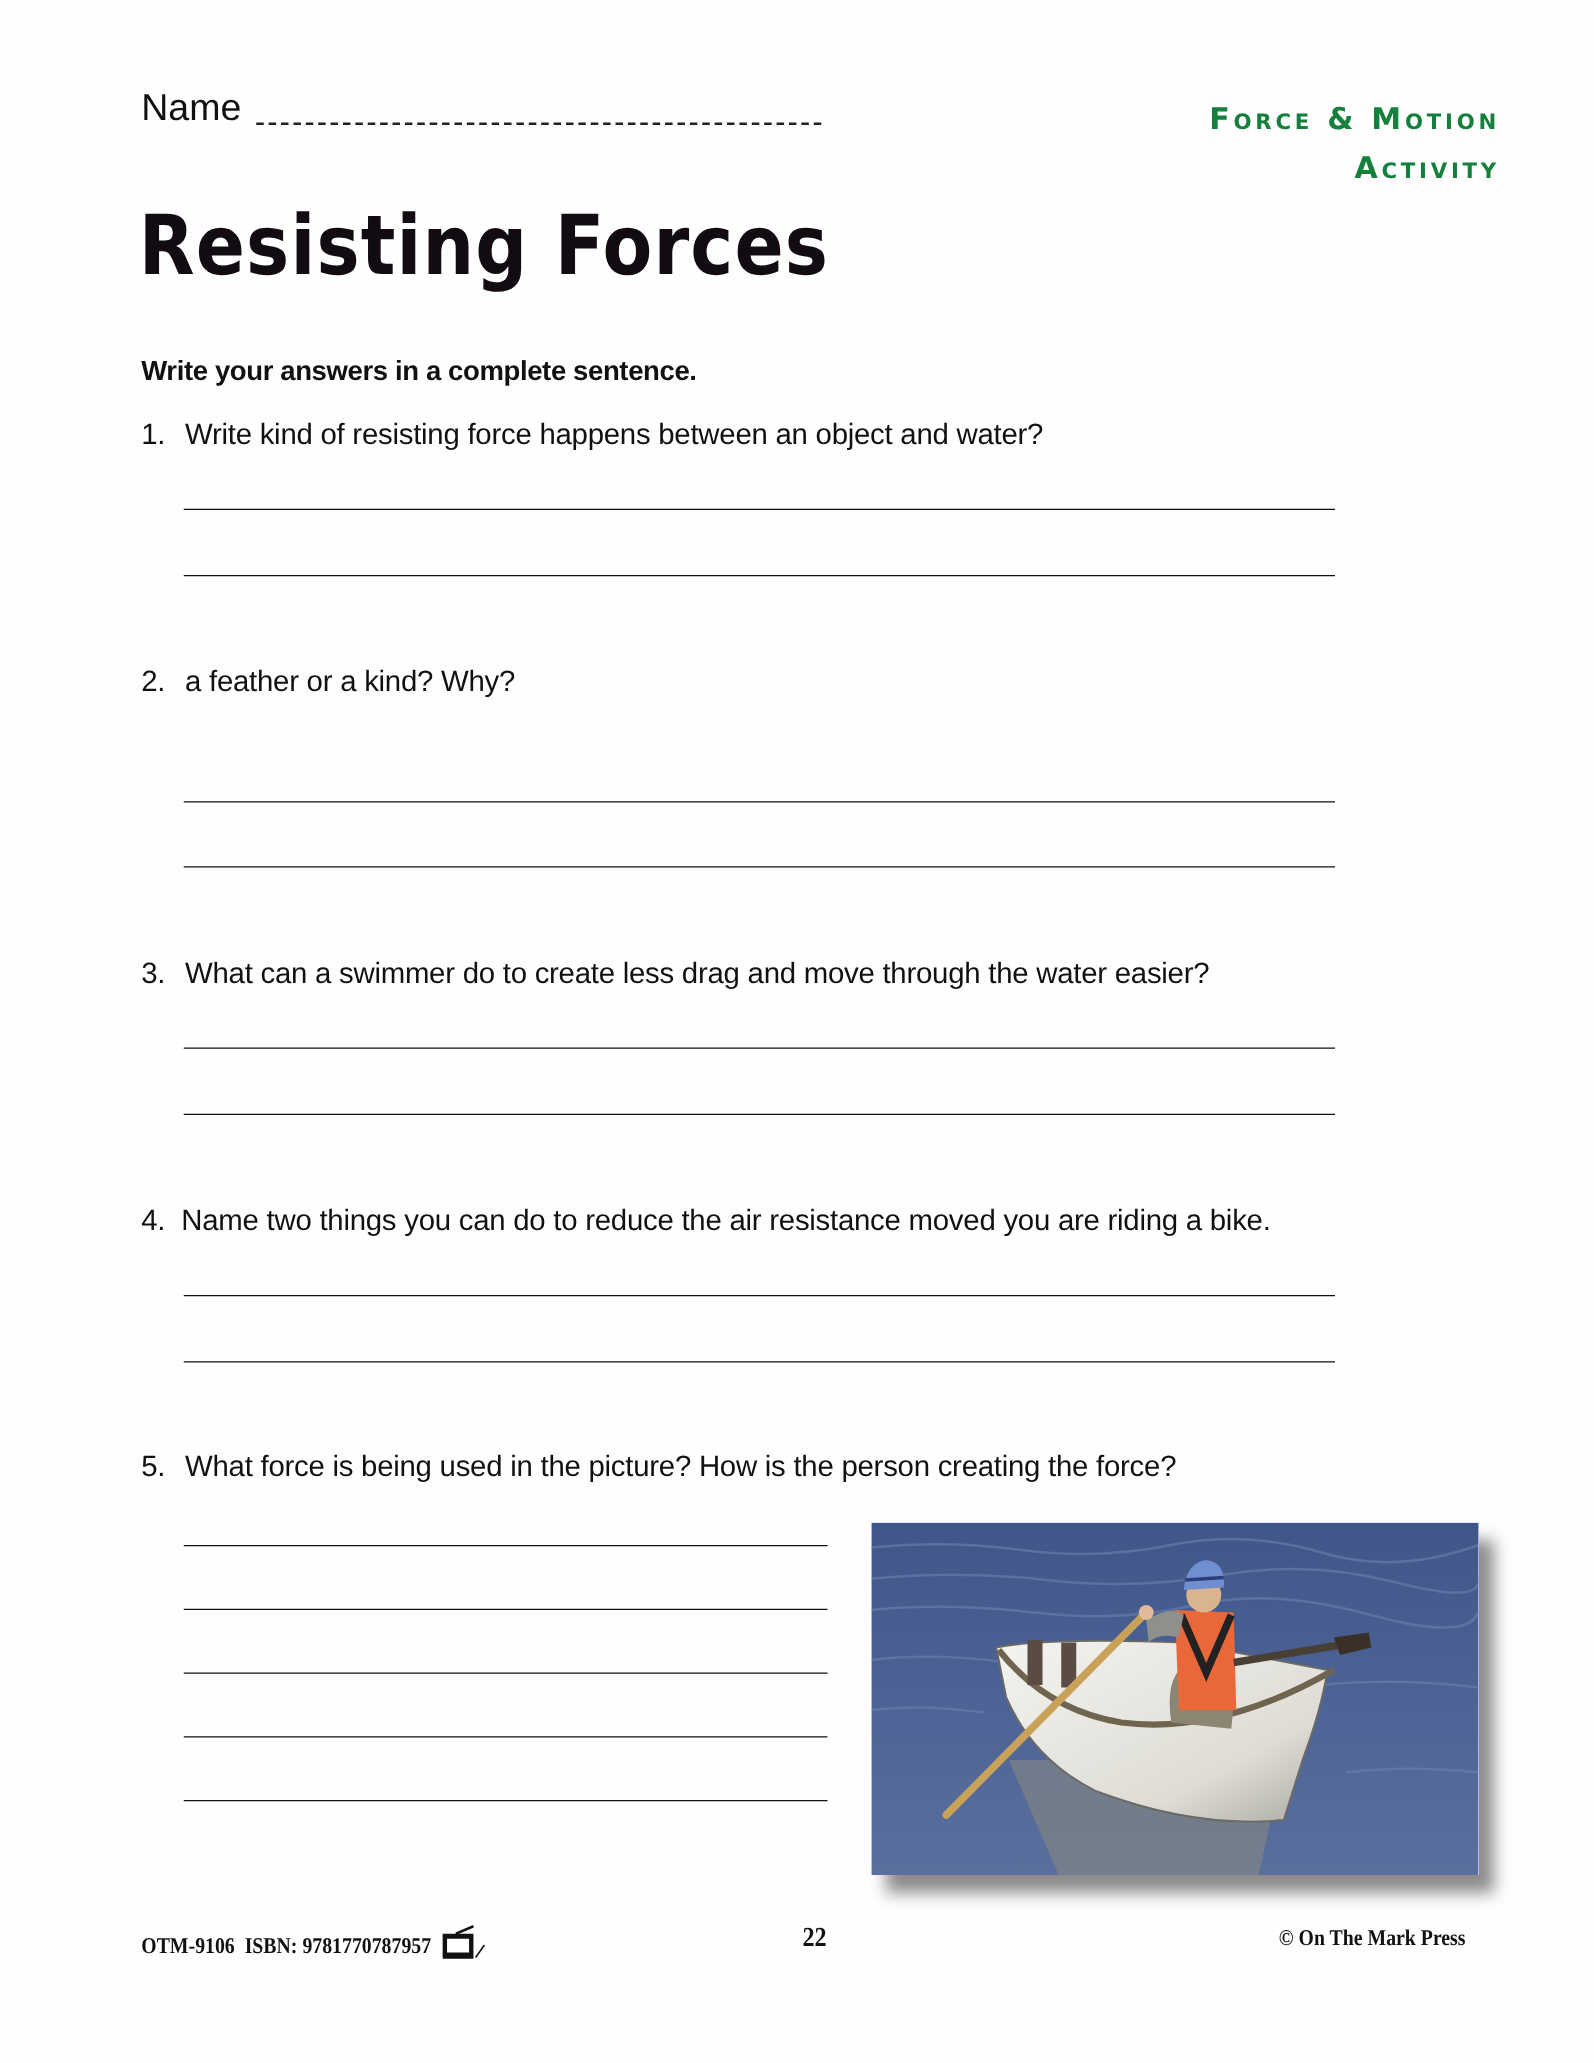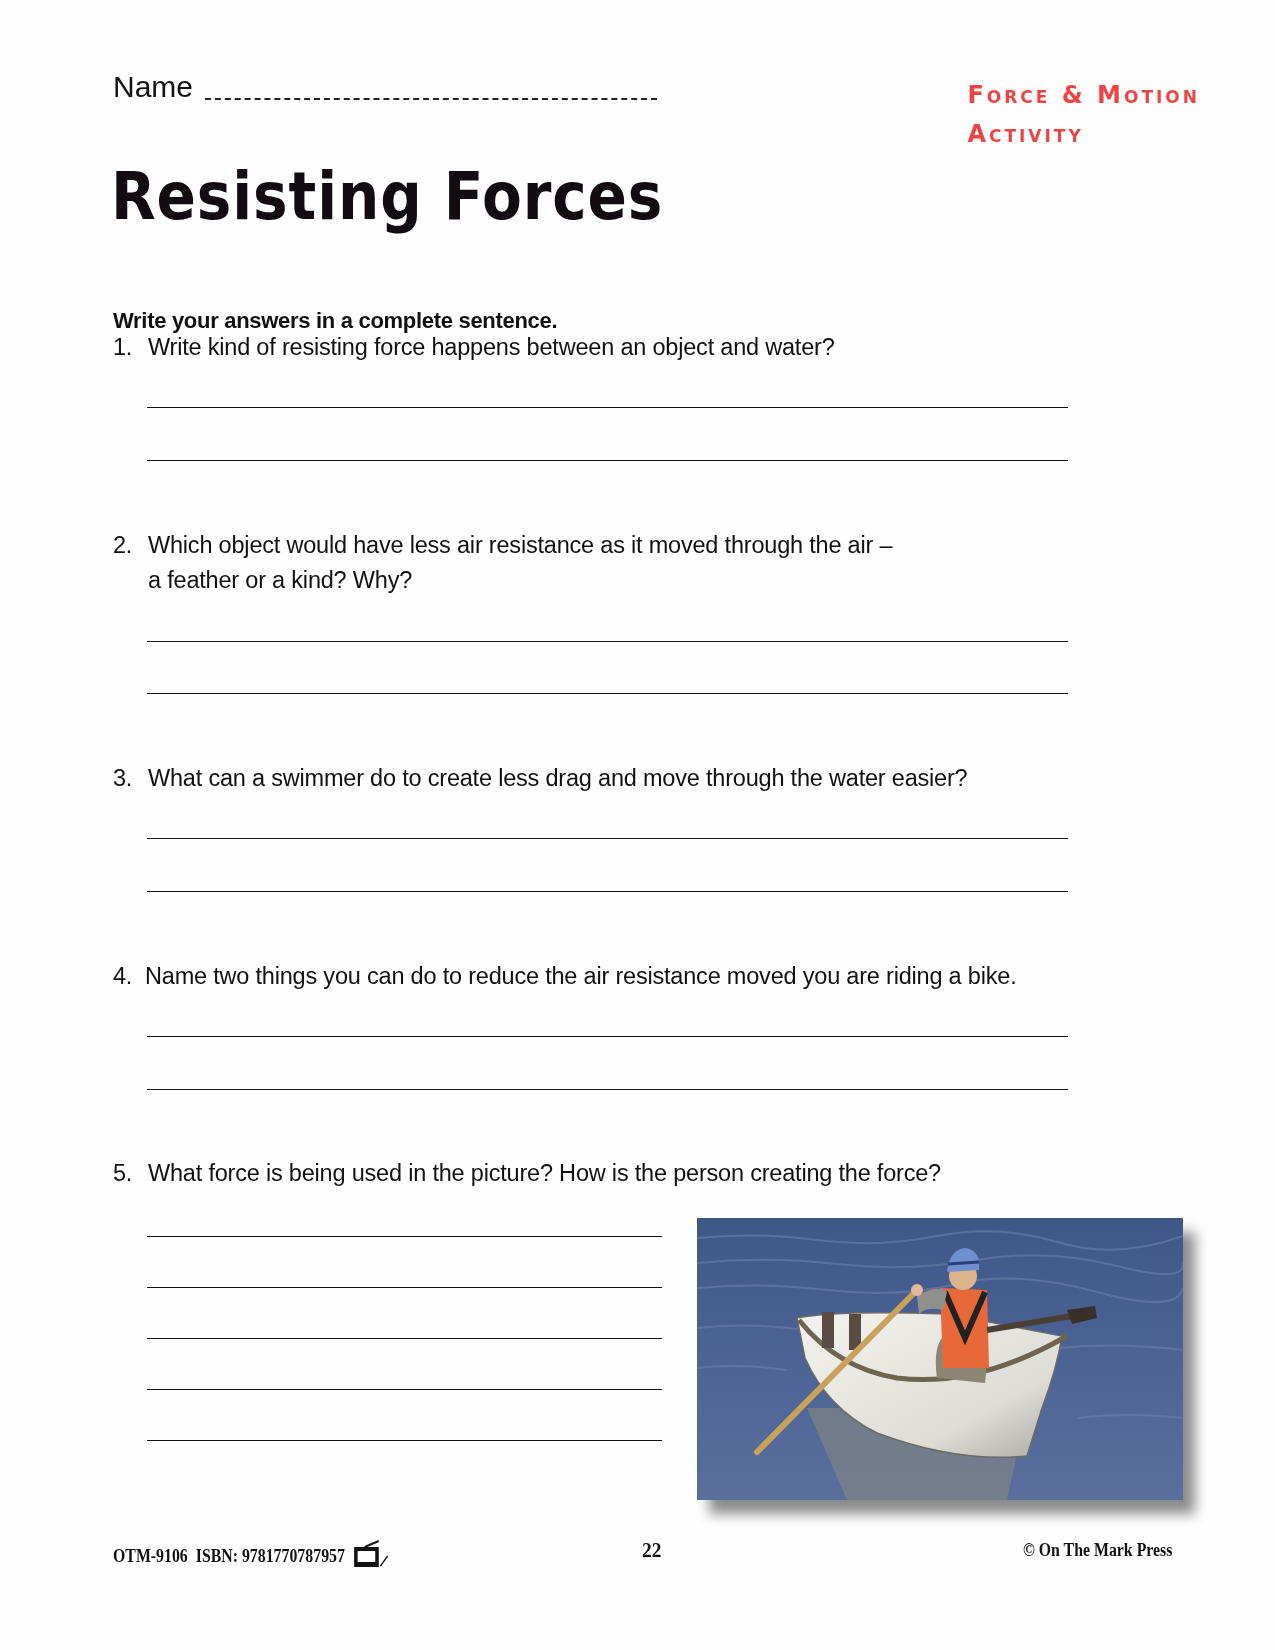--- a/index.html
+++ b/index.html
@@ -1,24 +1,24 @@
 <!DOCTYPE html>
 <html><head>
 <meta charset="utf-8">
 <style>
   html, body { margin: 0; padding: 0; }
   body { width: 1275px; height: 1650px; background: #fefefe; position: relative; overflow: hidden; color: #111; font-family: "Liberation Sans", "DejaVu Sans", sans-serif; }
   .abs { position: absolute; }
   .name-row { left: 113px; top: 70px; font-size: 30px; display: flex; align-items: flex-end; }
   .name-line { display: inline-block; width: 452px; height: 0; border-bottom: 2px dashed #222; margin-left: 12px; margin-bottom: 4px; }
-  .header-right { right: 75px; top: 76px; font-family: "DejaVu Sans", sans-serif; font-weight: bold; font-variant: small-caps; letter-spacing: 3px; color: #ef4444; }
+  .header-right { right: 75px; top: 76px; text-align: right; font-family: "DejaVu Sans", sans-serif; font-weight: bold; font-variant: small-caps; letter-spacing: 3px; color: #15803d; }
   .header-right div { font-size: 24px; line-height: 39px; }
   .header-right .num { font-size: 26px; position: relative; top: -4px; }
   .title { left: 111px; top: 158px; font-family: "DejaVu Sans", sans-serif; font-weight: bold; font-size: 66px; letter-spacing: 1px; transform: scaleX(0.88); transform-origin: left top; color: #120b12; }
-  .instruction { left: 113px; top: 284px; font-size: 22px; font-weight: bold; letter-spacing: -0.3px; margin-top: 24px; }
+  .instruction { left: 113px; top: 284px; font-size: 22px; font-weight: bold; letter-spacing: -0.3px; }
   .question { left: 113px; font-size: 23.5px; line-height: 35px; display: flex; letter-spacing: -0.2px; }
   .question .qnum { width: 35px; flex: none; }
   .answer-line { height: 0; border-top: 1.5px solid #111; }
   .photo { left: 697px; top: 1218px; width: 486px; height: 282px; box-shadow: 12px 14px 12px rgba(0,0,0,0.45); overflow: hidden; }
   .footer { top: 1540px; font-family: "Liberation Serif", "DejaVu Serif", serif; font-weight: bold; font-size: 18px; transform: scaleX(0.88); transform-origin: left top; }
   .page-num { font-size: 22px; }
 </style>
 </head>
 <body>
 
@@ -39,21 +39,20 @@
 <div class="abs question" style="top:330px;">
   <span class="qnum">1.</span>
   <span>Write kind of resisting force happens between an object and water?</span>
 </div>
 <div class="abs answer-line" style="left:147px; width:921px; top:407px;"></div>
 <div class="abs answer-line" style="left:147px; width:921px; top:460px;"></div>
 
 <div class="abs question" style="top:528px;">
   <span class="qnum">2.</span>
   <span>
-    <span style="display:block">Which object would have less air resistance as it moved through the air –</span>
     <span style="display:block">a feather or a kind? Why?</span>
   </span>
 </div>
 <div class="abs answer-line" style="left:147px; width:921px; top:641px;"></div>
 <div class="abs answer-line" style="left:147px; width:921px; top:693px;"></div>
 
 <div class="abs question" style="top:761px;">
   <span class="qnum">3.</span>
   <span>What can a swimmer do to create less drag and move through the water easier?</span>
 </div>

